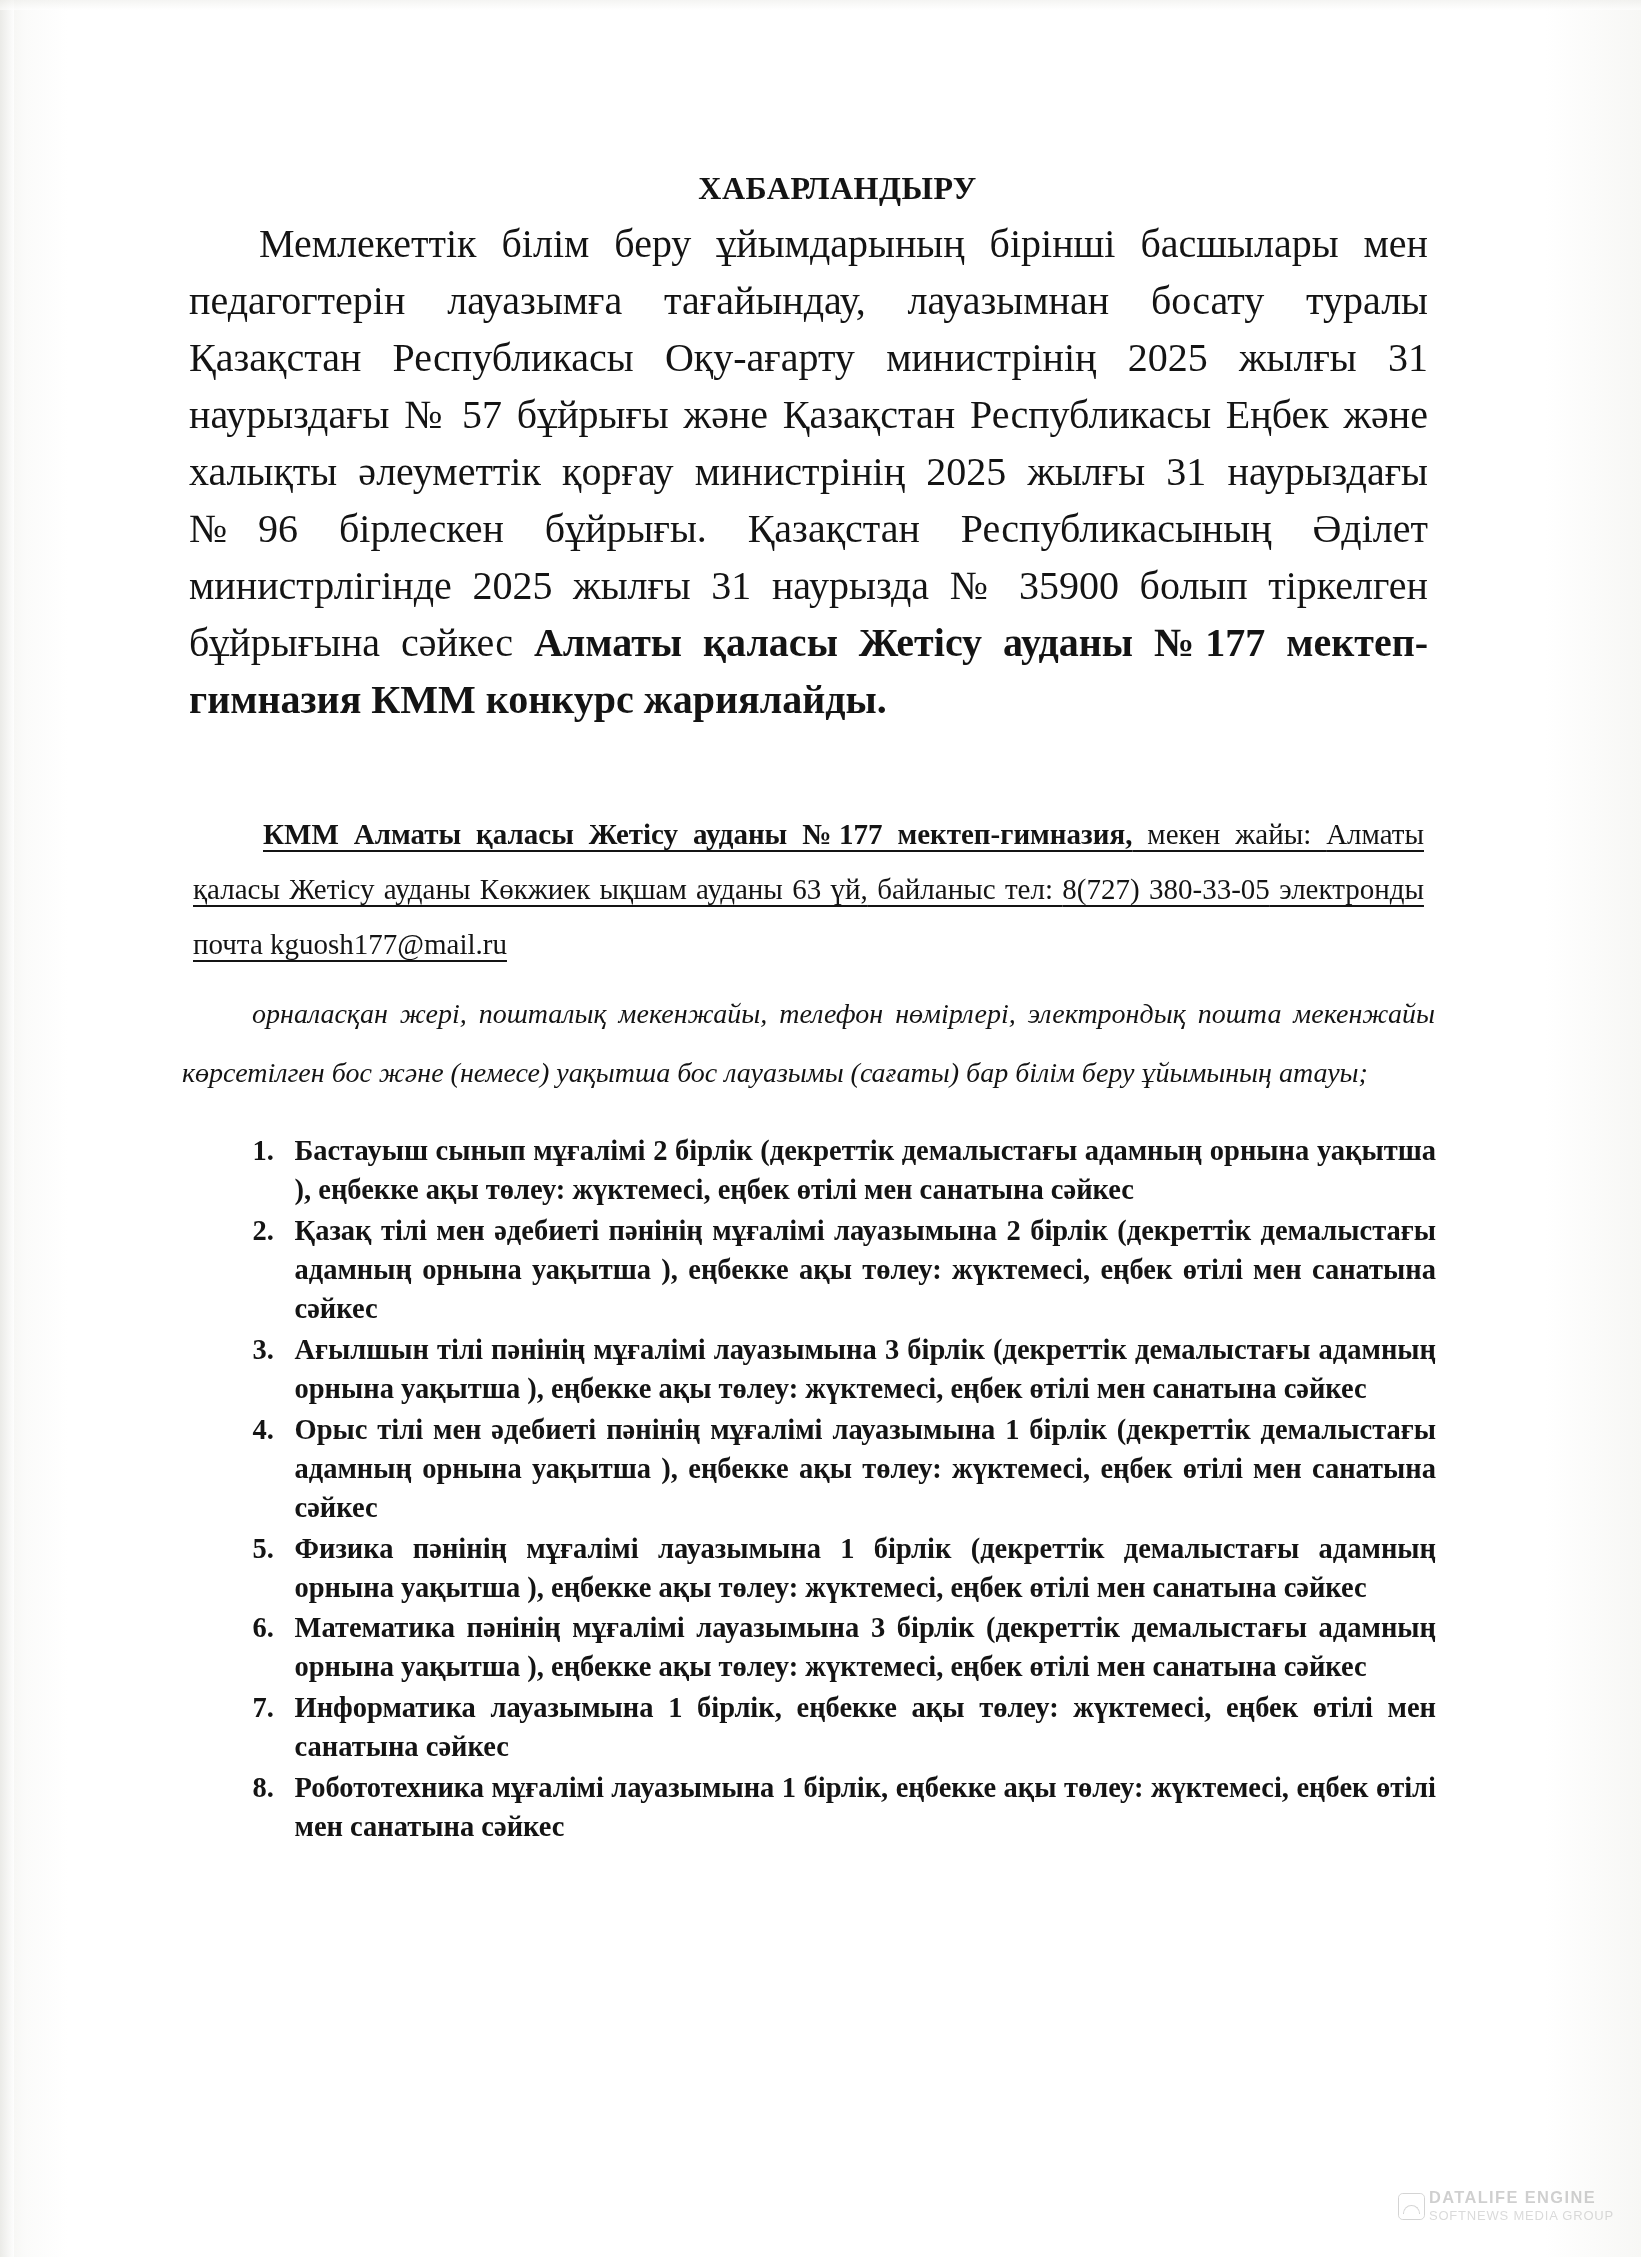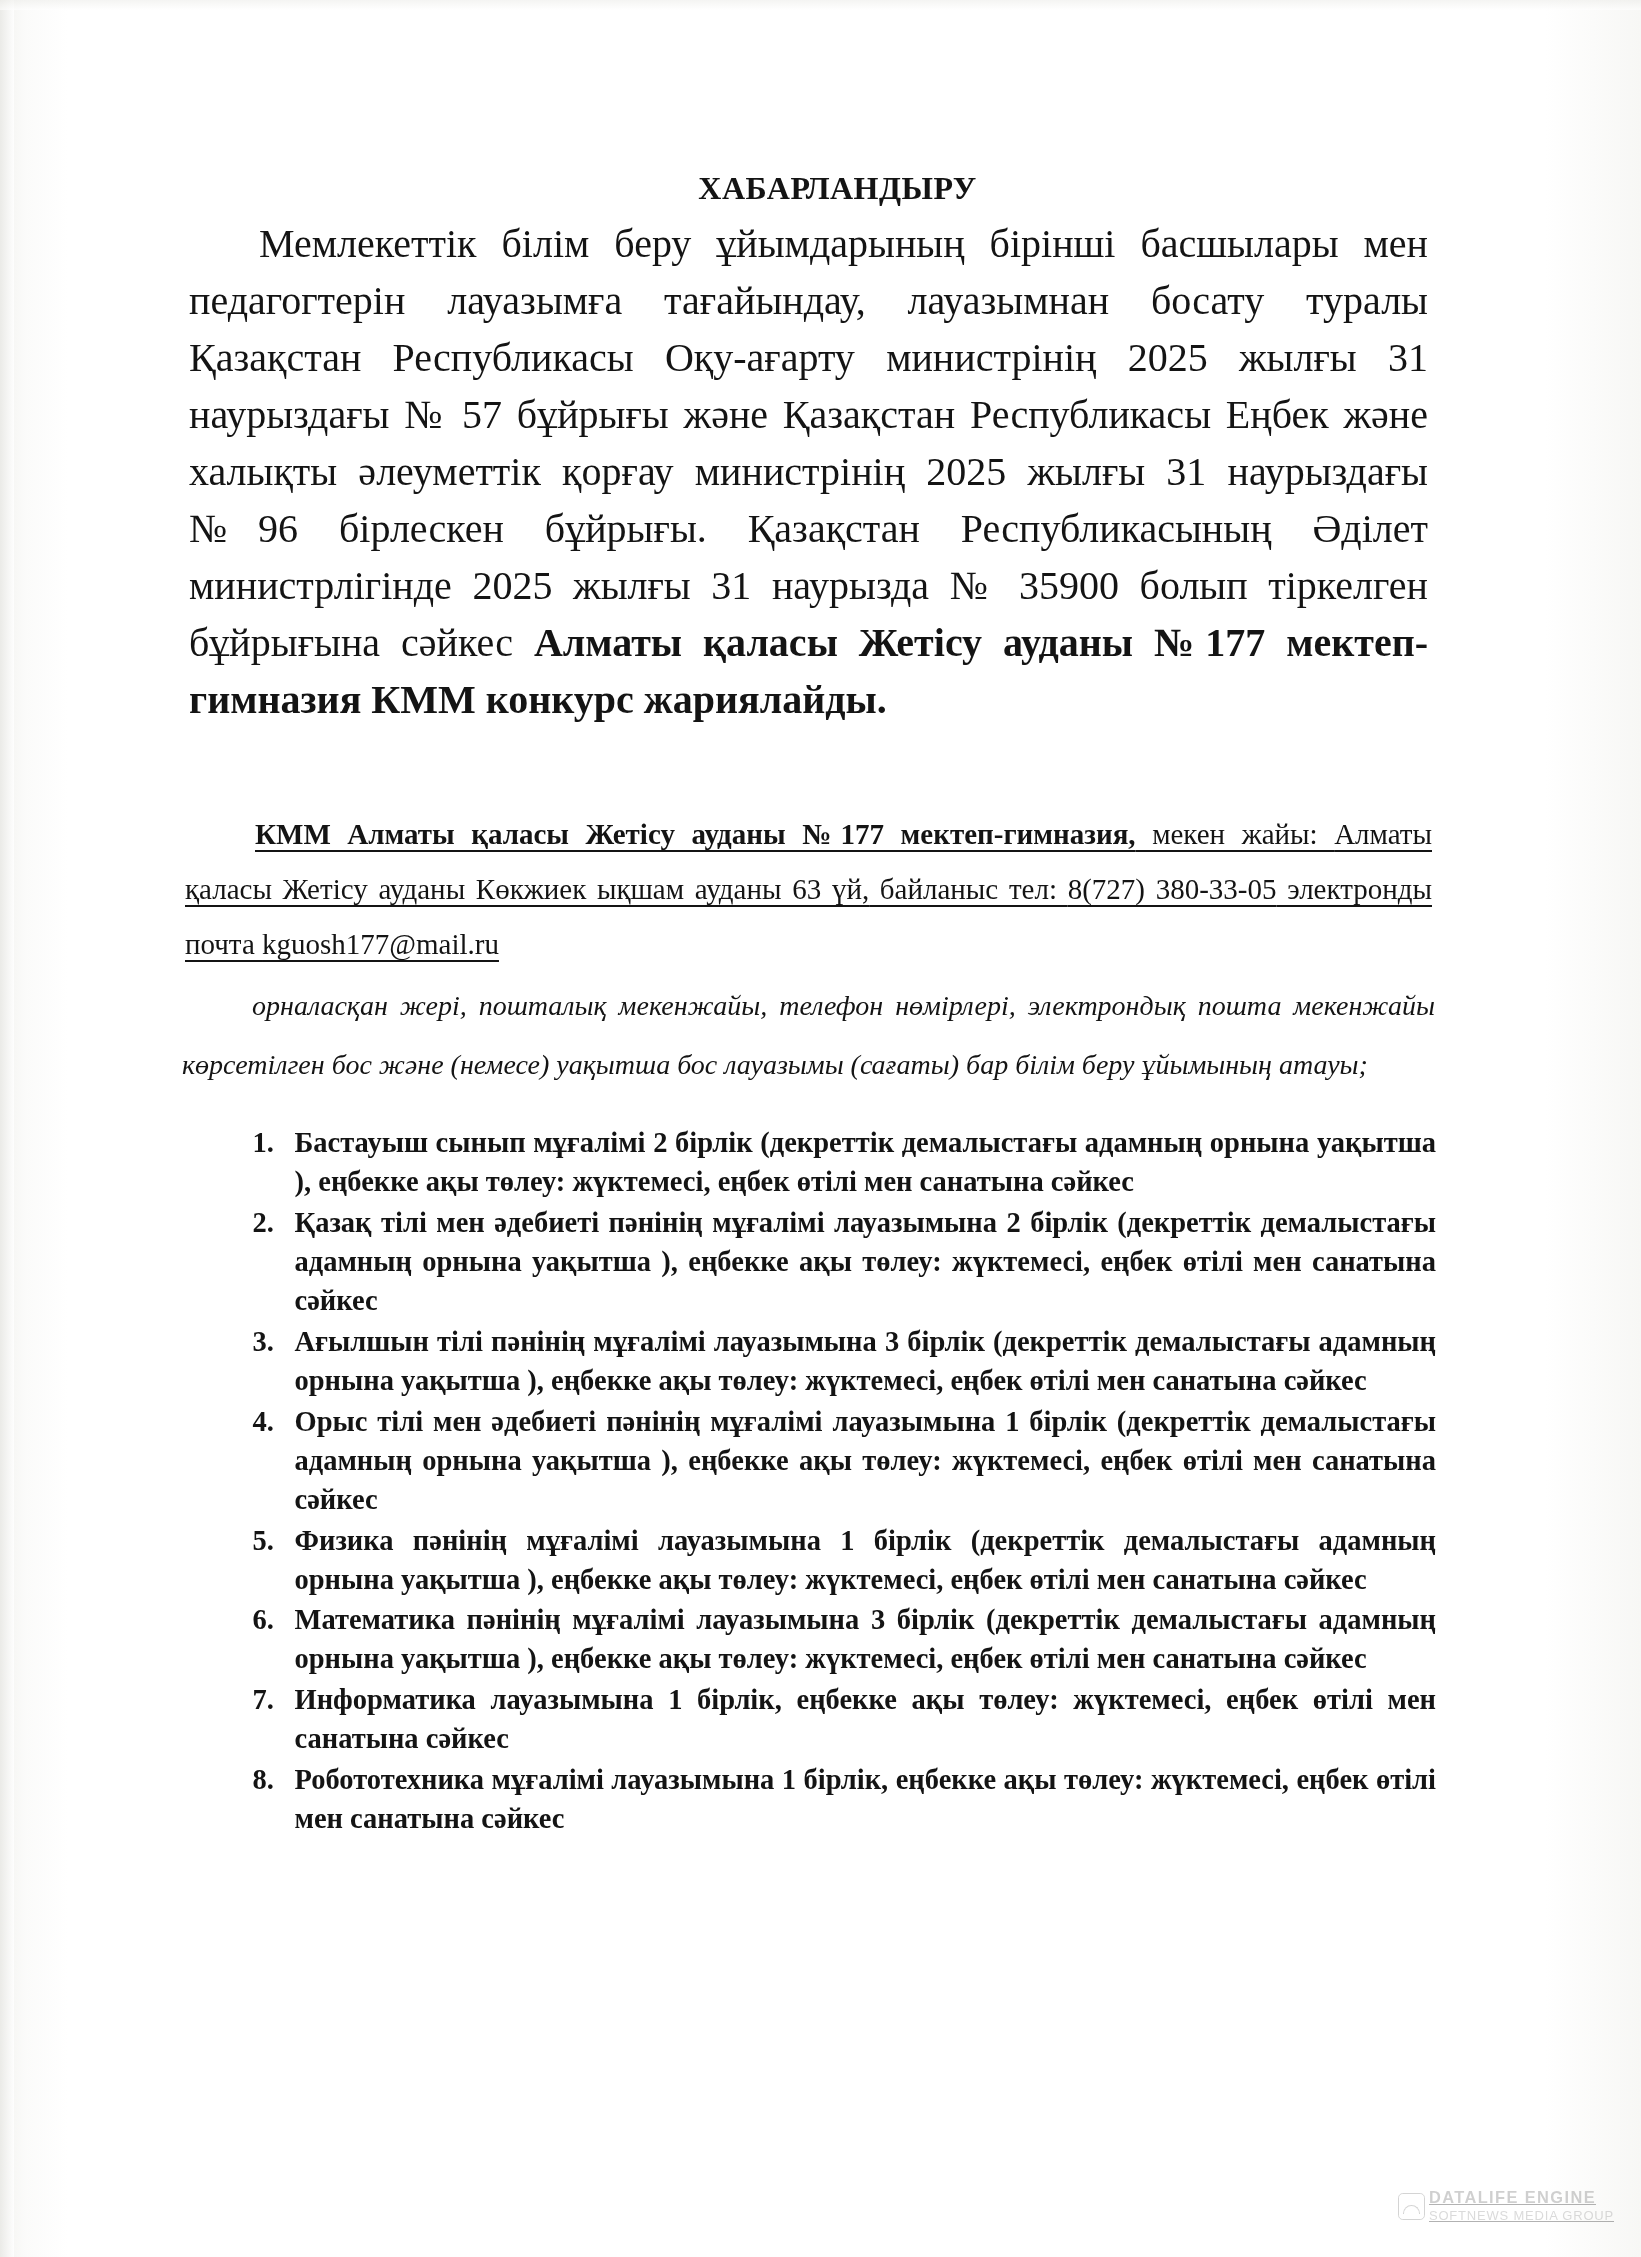--- a/index.html
+++ b/index.html
@@ -61,21 +61,21 @@
     line-height: 57px;
     text-indent: 70px;
   }
 
   .p-main { margin-top: 75px; }
 
   .b { font-weight: bold; }
   .u { text-decoration: underline; text-underline-offset: 4.8px; }
 
   .org-block {
-    margin: 4px;
+    margin: 12px;
     margin-top: 79px;
     font-size: 29px;
     line-height: 55px;
     text-align: justify;
     text-indent: 70px;
   }
   .org-block .u { text-decoration: underline; text-underline-offset: 5.8px; }
 
   .italic-note {
     margin: 1px;
@@ -108,21 +108,20 @@
 
   
   .watermark {
     position: absolute;
     right: 27px;
     bottom: 33px;
     display: flex;
     align-items: center;
     gap: 4px;
     opacity: .32;
-    text-decoration: underline;
   }
   .watermark .wm-logo {
     width: 25px; height: 25px;
     border: 1.9px solid #7d7d7d;
     border-radius: 4.8px;
     position: relative;
   }
   .watermark .wm-logo::after {
     content: "";
     position: absolute;

